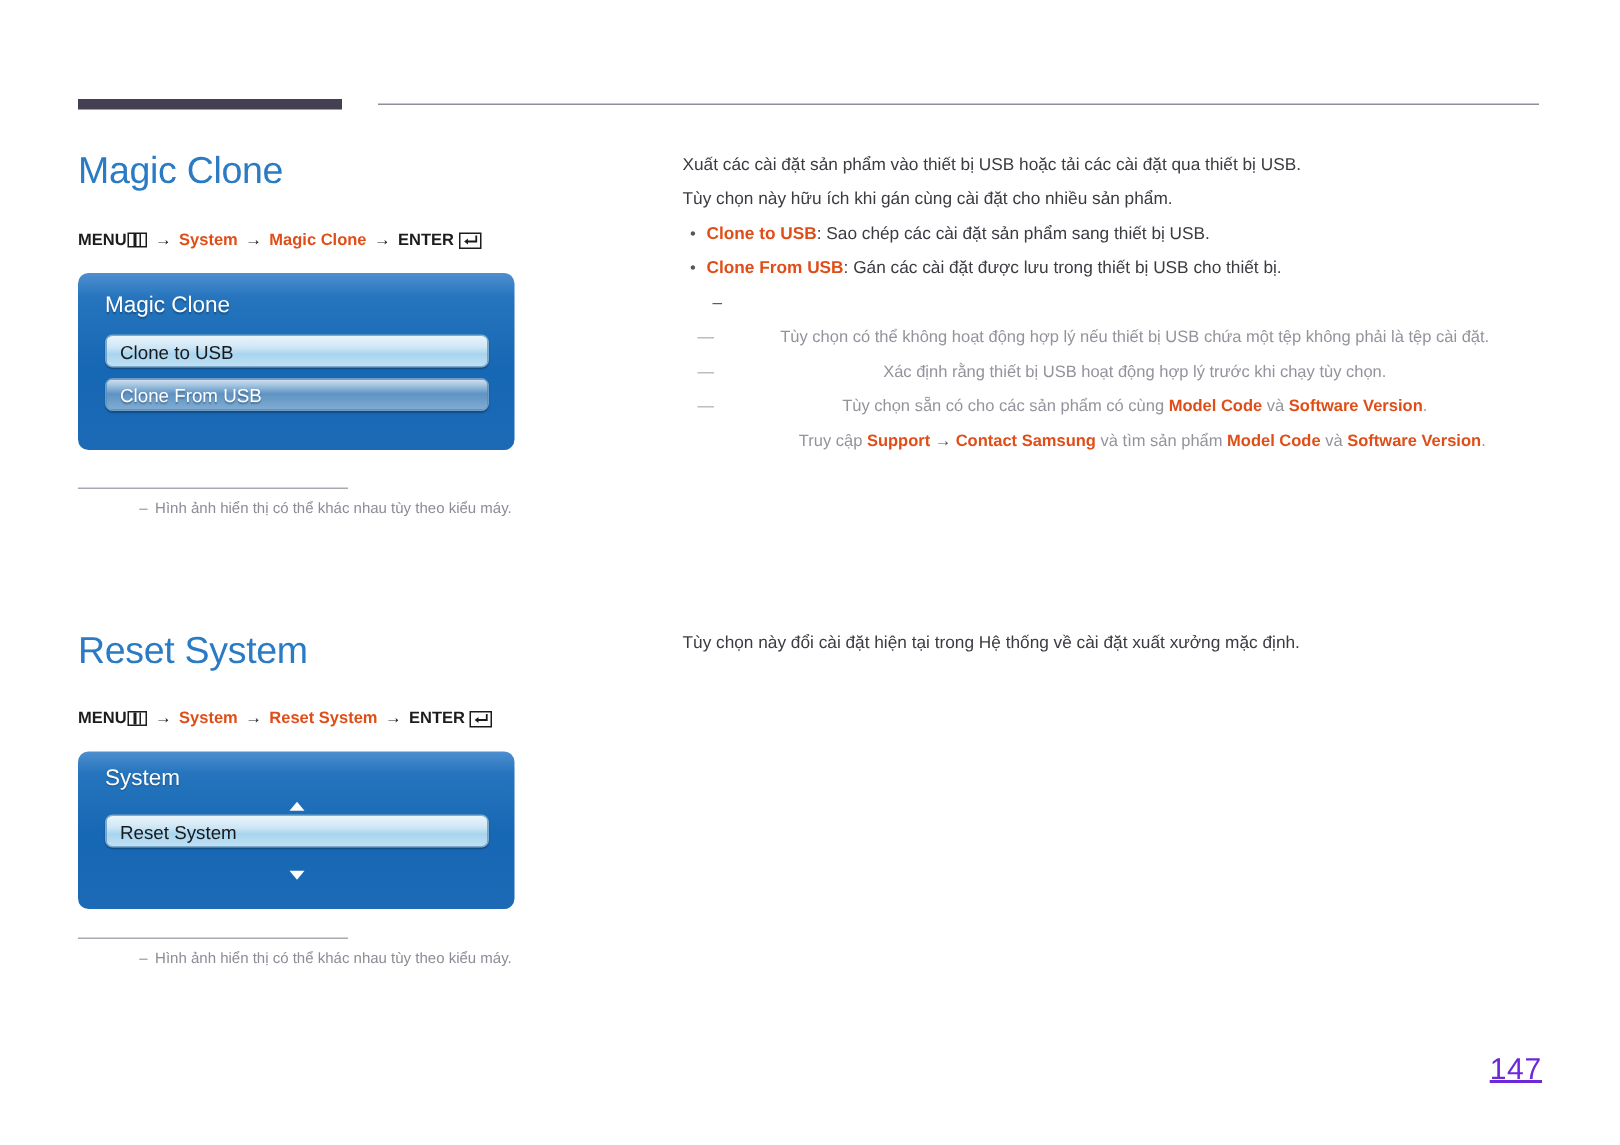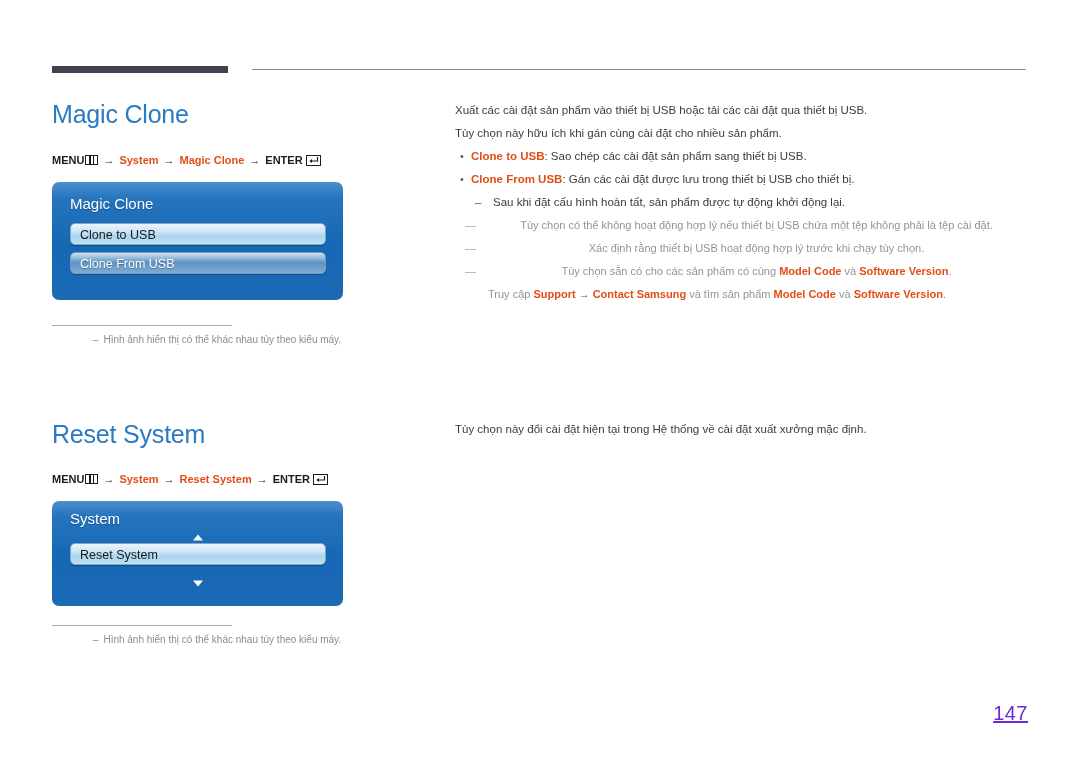--- a/index.html
+++ b/index.html
@@ -210,20 +210,21 @@
     color: #a7a7af;
     font-size: 11px;
   }
   .note-body { flex: 1 1 auto; text-align: center; }
   .note-cont {
     padding-left: 33px;
     font-size: 11px;
     line-height: 23px;
     color: #93939c;
     white-space: nowrap;
+    text-align: center;
   }
   .note-row .term, .note-cont .term { color: #e04e18; font-weight: bold; }
   .arrow-inline { color: #55555c; padding: 0 3px; }
 
   
   .pageno {
     position: absolute;
     right: 52px;
     top: 702px;
     font-size: 20px;
@@ -281,21 +282,20 @@
       <span><span class="term">Clone to USB</span><span>: Sao chép các cài đặt sản phẩm sang thiết bị USB.</span></span>
     </div>
 
     <div class="bullet-row">
       <span class="bullet-dot">•</span>
       <span><span class="term">Clone From USB</span><span>: Gán các cài đặt được lưu trong thiết bị USB cho thiết bị.</span></span>
     </div>
 
     <div class="sub-row">
       <span class="sub-dash">–</span>
-      <span>Sau khi đặt cấu hình hoàn tất, sản phẩm được tự động khởi động lại.</span>
     </div>
 
     <div class="note-row">
       <span class="note-mark">―</span>
       <span class="note-body">Tùy chọn có thể không hoạt động hợp lý nếu thiết bị USB chứa một tệp không phải là tệp cài đặt.</span>
     </div>
 
     <div class="note-row">
       <span class="note-mark">―</span>
       <span class="note-body">Xác định rằng thiết bị USB hoạt động hợp lý trước khi chạy tùy chọn.</span>

